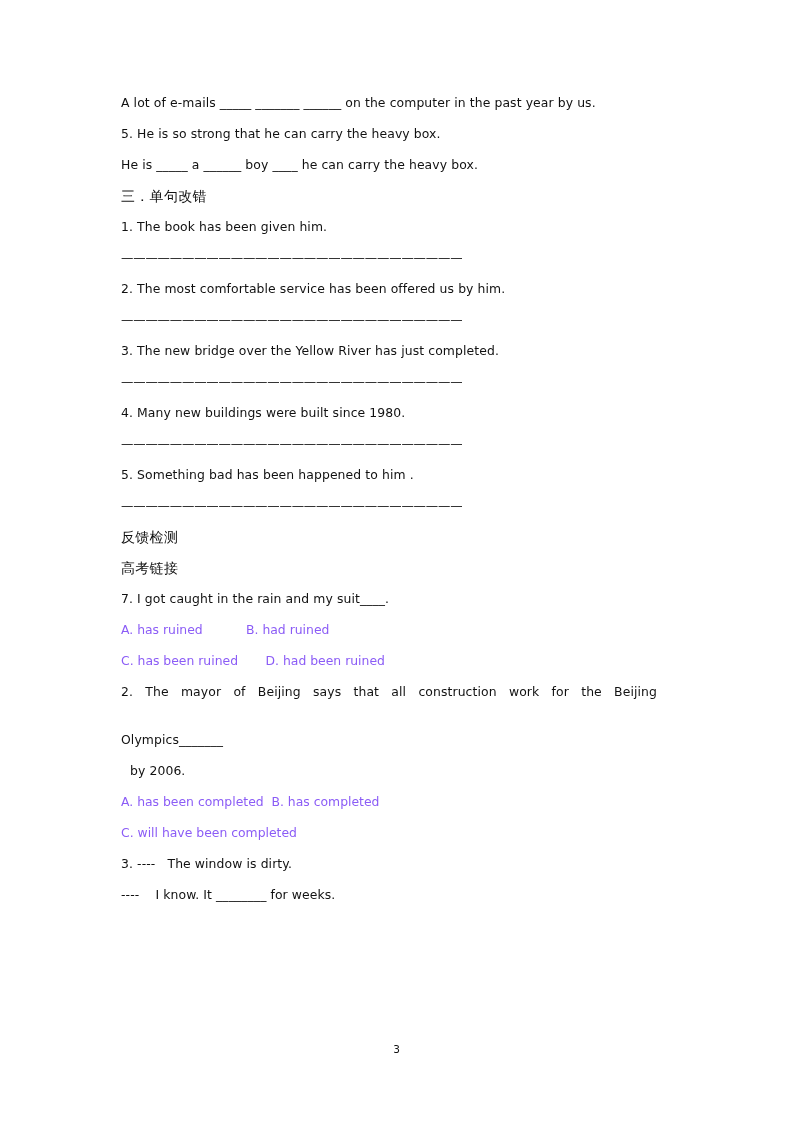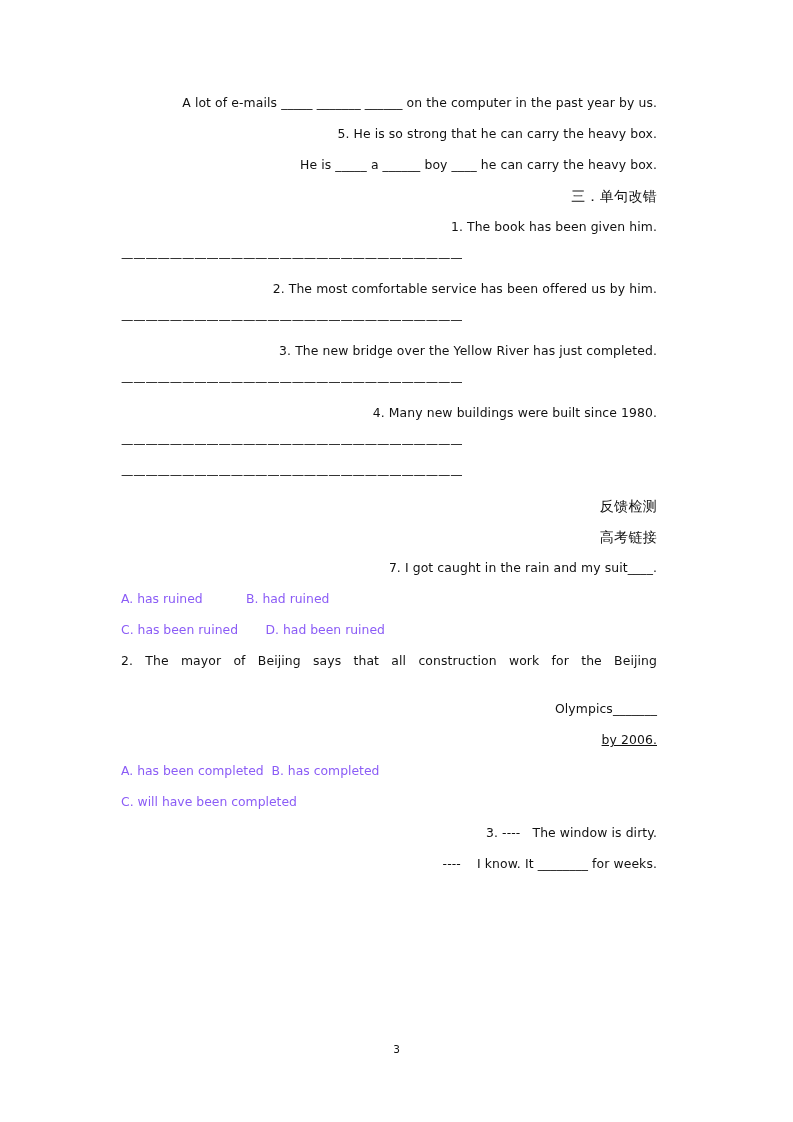--- a/index.html
+++ b/index.html
@@ -23,34 +23,32 @@
     top: 96px;
     width: 536px;
   }
   .line {
     font-size: 12.4px;
     line-height: 14px;
     margin: 0 0 17px 0;
     white-space: pre-wrap;
     letter-spacing: 0.1px;
     color: #111111;
-    text-align: right;
   }
   .line.cn {
     font-size: 14px;
     letter-spacing: 0.3px;
   }
   .line.justify {
     text-align: justify;
     text-align-last: justify;
     margin-bottom: 34px;
   }
   .line.indent {
     padding-left: 9px;
-    text-decoration: underline;
   }
   .answer-rule {
     margin: 0 0 17px 0;
     font-size: 12.4px;
     line-height: 14px;
     letter-spacing: -0.2px;
     white-space: pre;
     color: #111111;
   }
   .opt-row {
@@ -92,20 +90,21 @@
 
     <p class="line">2. The most comfortable service has been offered us by him.</p>
     <p class="answer-rule">————————————————————————————</p>
 
     <p class="line">3. The new bridge over the Yellow River has just completed.</p>
     <p class="answer-rule">————————————————————————————</p>
 
     <p class="line">4. Many new buildings were built since 1980.</p>
     <p class="answer-rule">————————————————————————————</p>
 
+    <p class="line">5. Something bad has been happened to him .</p>
     <p class="answer-rule">————————————————————————————</p>
 
     <p class="line cn">反馈检测</p>
 
     <p class="line cn">高考链接</p>
 
 
     <p class="line">7. I got caught in the rain and my suit____.</p>
     <p class="opt-row">A. has ruined           B. had ruined</p>
     <p class="opt-row">C. has been ruined       D. had been ruined</p>

